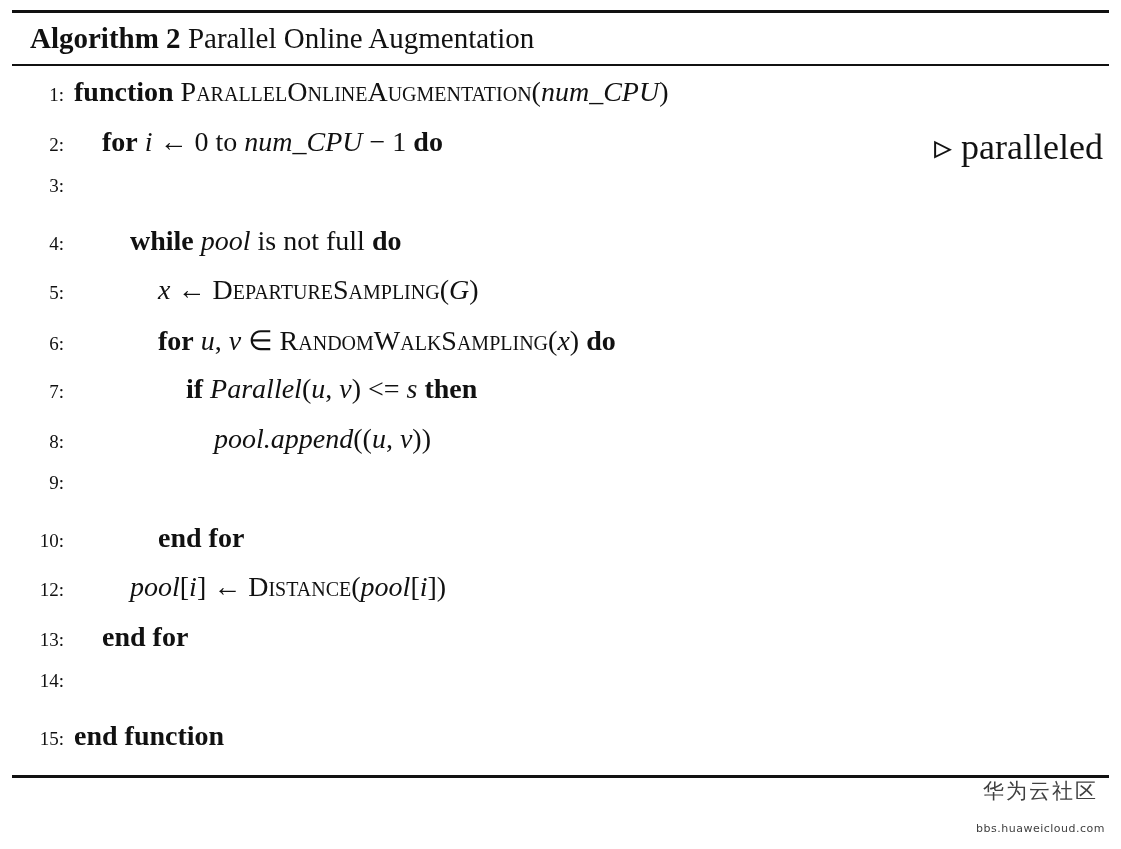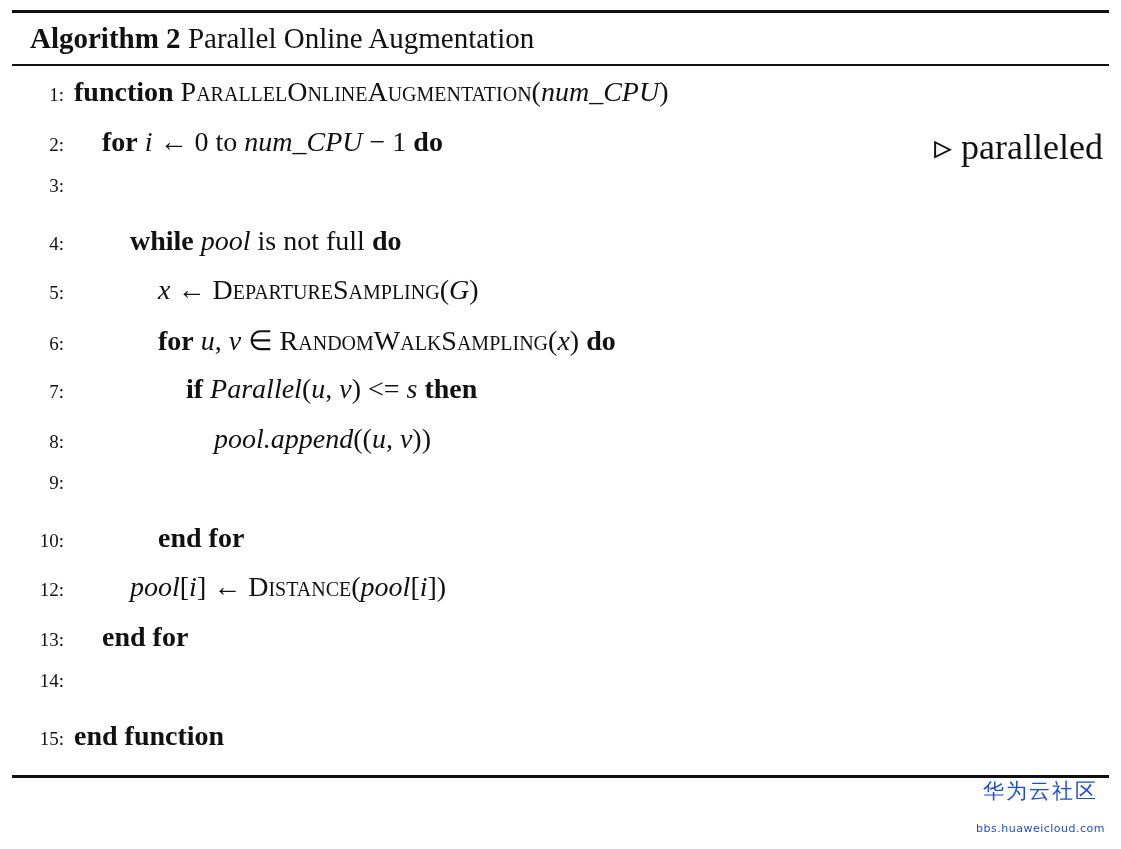--- a/index.html
+++ b/index.html
@@ -79,21 +79,21 @@
     right: 6px;
     top: 0;
     font-size: 36px;
     white-space: nowrap;
   }
   .watermark {
     position: absolute;
     right: 16px;
     bottom: 14px;
     text-align: center;
-    color: #1d4ed8;
+    color: #404040;
     user-select: none;
   }
   .watermark .wm-main {
     font-size: 21px;
     letter-spacing: 2px;
     font-family: "DejaVu Sans", sans-serif;
   }
   .watermark .wm-sub {
     font-size: 11px;
     letter-spacing: 0.5px;

